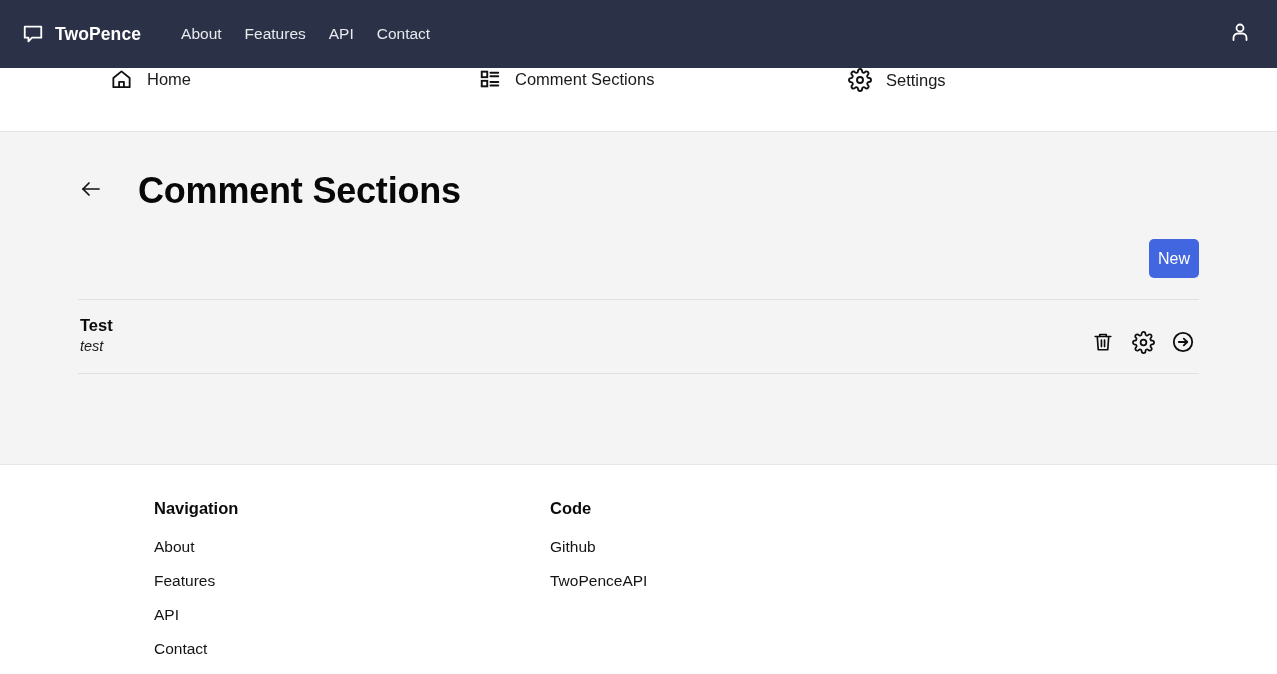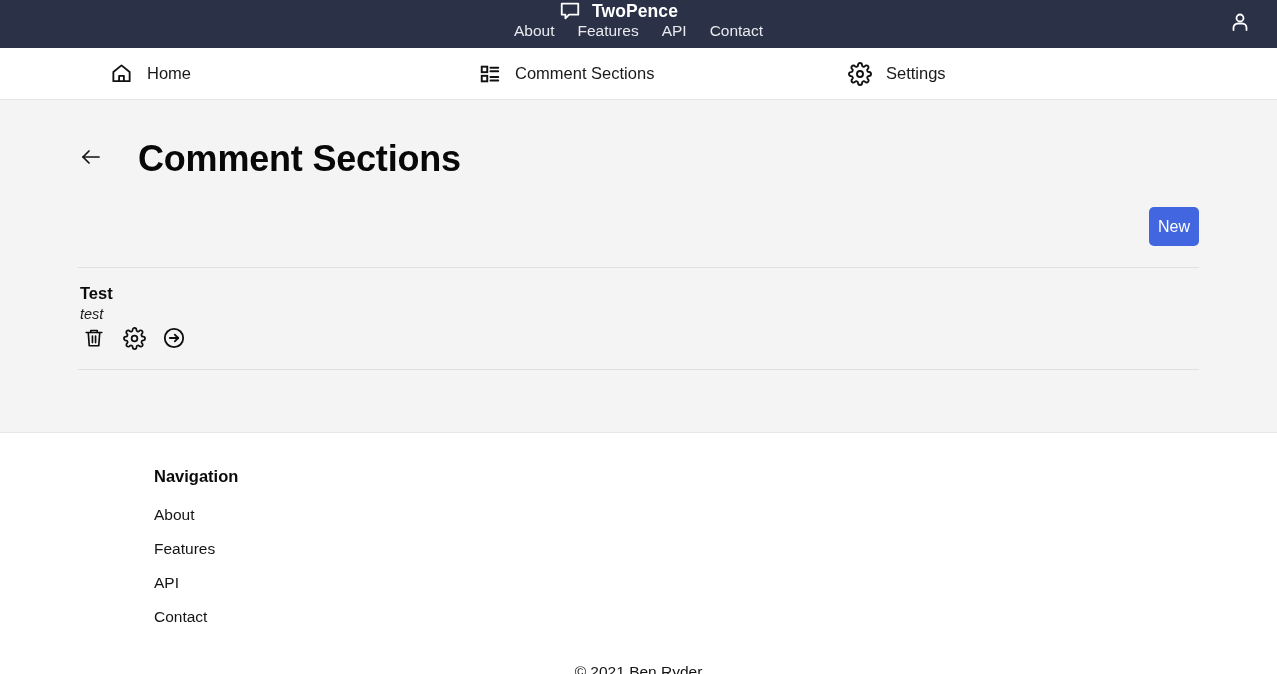--- a/index.html
+++ b/index.html
@@ -6,27 +6,26 @@
   html, body {
     width: 1277px;
     height: 674px;
     background: #ffffff;
     font-family: "Liberation Sans", sans-serif;
     overflow: hidden;
   }
 
   
   .topbar {
-    height: 48px;
+    height: 68px;
     background: #2b3147;
     display: flex;
     align-items: center;
     padding: 0 22px 0 22px;
     position: relative;
-    flex-direction: column;
   }
   .brand {
     display: flex;
     align-items: center;
     gap: 11px;
     margin-right: 40px;
   }
   .brand-icon { display: block; width: 22px; height: 22px; }
   .brand-name {
     color: #ffffff;
@@ -54,25 +53,25 @@
     width: 28px;
     height: 28px;
     display: flex;
     align-items: center;
     justify-content: center;
     cursor: pointer;
   }
 
   
   .subnav {
-    height: 52px;
+    height: 64px;
     background: #ffffff;
     border-bottom: 1px solid #e4e4e4;
     display: flex;
-    align-items: center;
+    align-items: flex-start;
     padding: 0 60px 0 110px;
   }
   .subnav-item {
     flex: 1;
     display: flex;
     align-items: center;
     gap: 14px;
     cursor: pointer;
     text-decoration: none;
     color: #111111;
@@ -127,25 +126,24 @@
     padding: 10px 9px;
     cursor: pointer;
     line-height: 1.2;
   }
   .list {
     margin-top: 21px;
     border-top: 1px solid #e0e0e0;
   }
   .list-row {
     display: flex;
-    align-items: flex-start;
+    align-items: flex-end;
     justify-content: space-between;
     padding: 14px 2px 15px 2px;
     border-bottom: 1px solid #e0e0e0;
-    flex-direction: column;
   }
   .row-title {
     font-size: 16.5px;
     font-weight: bold;
     color: #0b0b0b;
     line-height: 1.35;
   }
   .row-sub {
     font-size: 14.5px;
     font-style: italic;
@@ -318,15 +316,20 @@
 
 <div class="footer">
   <div class="footer-cols">
     <div class="fcol">
       <div class="fcol-title">Navigation</div>
       <a class="fcol-link">About</a>
       <a class="fcol-link">Features</a>
       <a class="fcol-link">API</a>
       <a class="fcol-link">Contact</a>
     </div>
+    <div class="fcol">
+      <div class="fcol-title">Code</div>
+      <a class="fcol-link">Github</a>
+      <a class="fcol-link">TwoPenceAPI</a>
+    </div>
   </div>
   <div class="copyright">© 2021 Ben Ryder</div>
 </div>
 
 </body></html>

